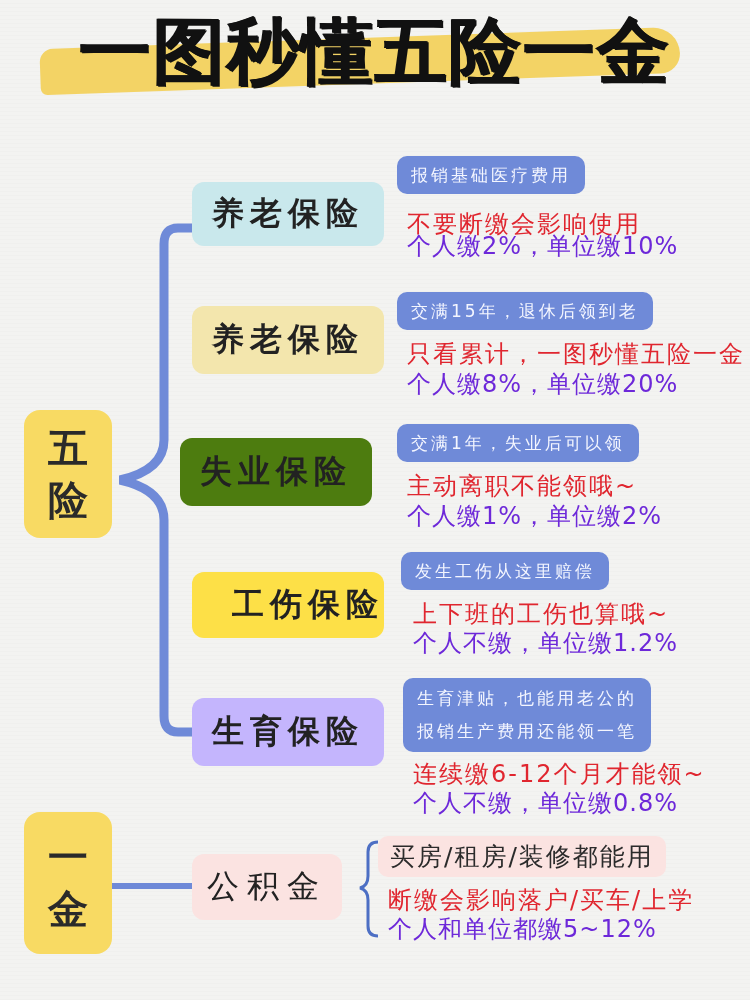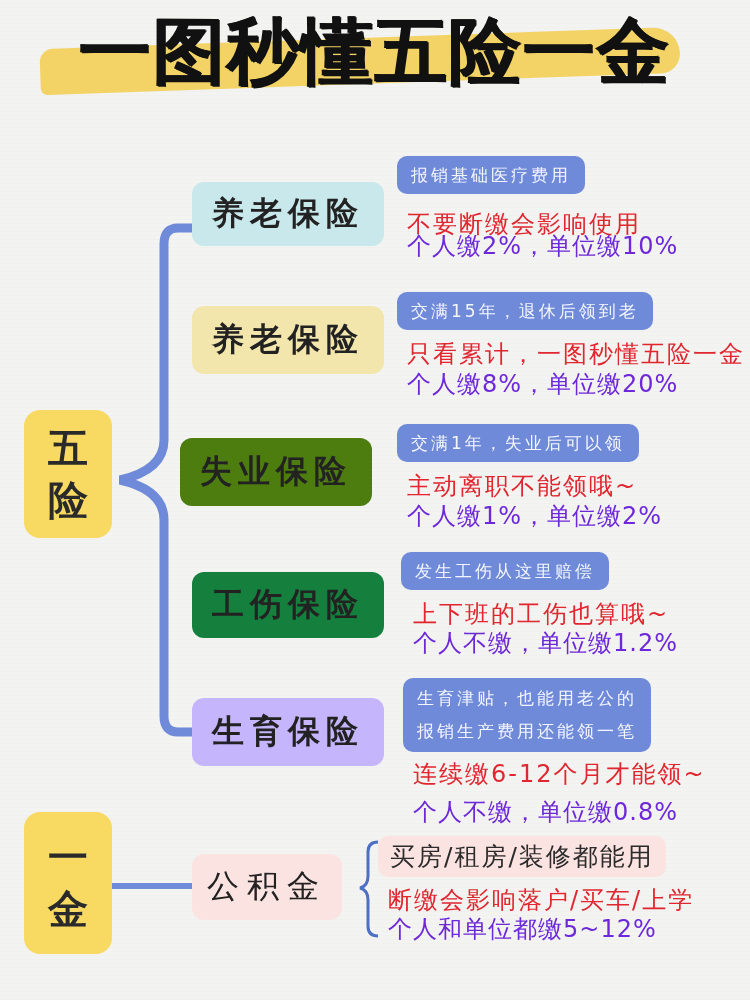--- a/index.html
+++ b/index.html
@@ -80,36 +80,36 @@
 <div class="red-line" style="left:407px; top:338px;">只看累计，一图秒懂五险一金</div>
 <div class="gray-line" style="left:407px; top:368px;">个人缴8%，单位缴20%</div>
 
 <div class="node" style="left:180px; top:438px; width:192px; height:68px; background:#4d7c0f;justify-content:center;">
   <span>失业保险</span>
 </div>
 <div class="blue-box" style="left:397px; top:424px;">交满1年，失业后可以领</div>
 <div class="red-line" style="left:407px; top:470px;">主动离职不能领哦~</div>
 <div class="gray-line" style="left:407px; top:500px;">个人缴1%，单位缴2%</div>
 
-<div class="node" style="left:192px; top:572px; width:192px; height:66px; background:#15803d;">
+<div class="node" style="left:192px; top:572px; width:192px; height:66px; background:#fde047;justify-content:flex-end;">
   <span>工伤保险</span>
 </div>
 <div class="blue-box" style="left:401px; top:552px;">发生工伤从这里赔偿</div>
 <div class="red-line" style="left:413px; top:598px;">上下班的工伤也算哦~</div>
 <div class="gray-line" style="left:413px; top:627px;">个人不缴，单位缴1.2%</div>
 
 <div class="node" style="left:192px; top:698px; width:192px; height:68px; background:#c4b5fd;">
   <span>生育保险</span>
 </div>
 <div class="blue-box" style="left:403px; top:678px; line-height:33px; padding:4px 14px;">
   <div>生育津贴，也能用老公的</div>
   <div>报销生产费用还能领一笔</div>
 </div>
 <div class="red-line" style="left:413px; top:758px;">连续缴6-12个月才能领~</div>
-<div class="gray-line" style="left:413px; top:787px;margin-top:9px;">个人不缴，单位缴0.8%</div>
+<div class="gray-line" style="left:413px; top:787px;">个人不缴，单位缴0.8%</div>
 
 <div class="cat" style="left:24px; top:812px; width:88px; height:142px;">
   <span>一</span>
   <span>金</span>
 </div>
 
 <div class="node" style="left:192px; top:854px; width:150px; height:66px; background:#fbe3e1; font-weight:normal; letter-spacing:8px;justify-content:center;">
   <span>公积金</span>
 </div>
 <div class="abs" style="left:378px; top:836px; background:#fbe3e1; border-radius:10px; padding:4px 12px; font-size:25px; letter-spacing:2px; color:#2b2b2b; white-space:nowrap;">买房/租房/装修都能用</div>

